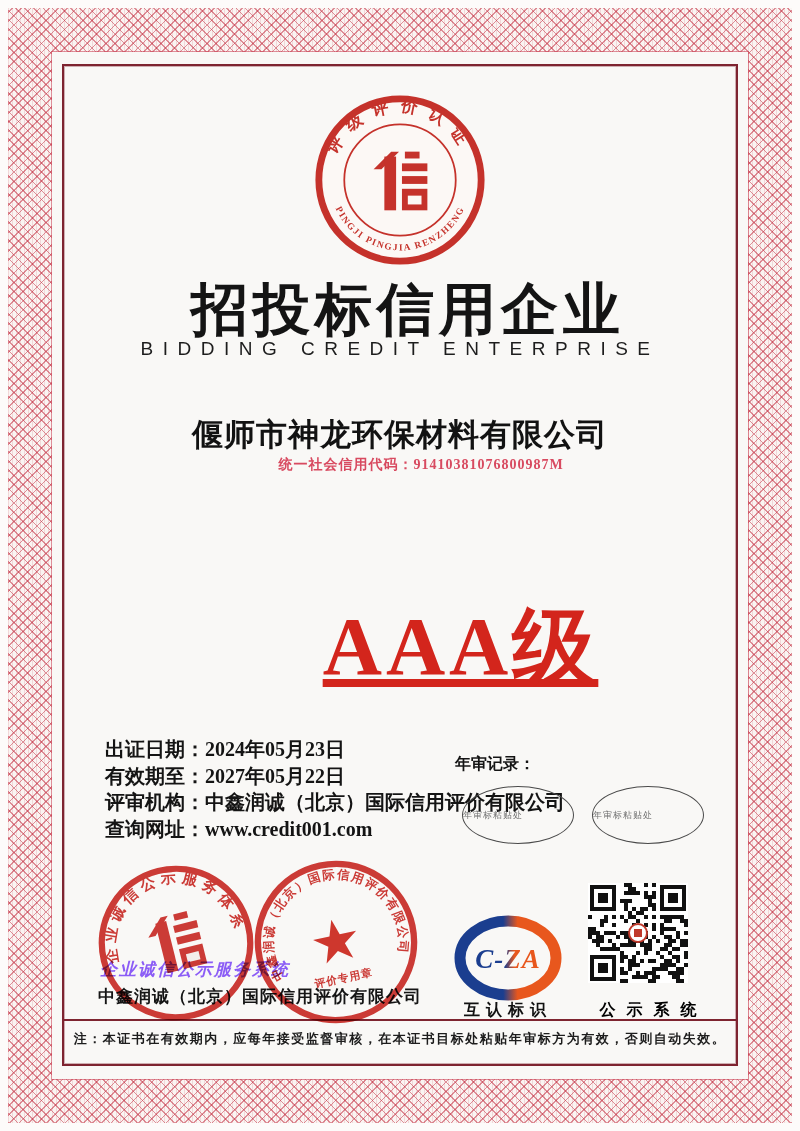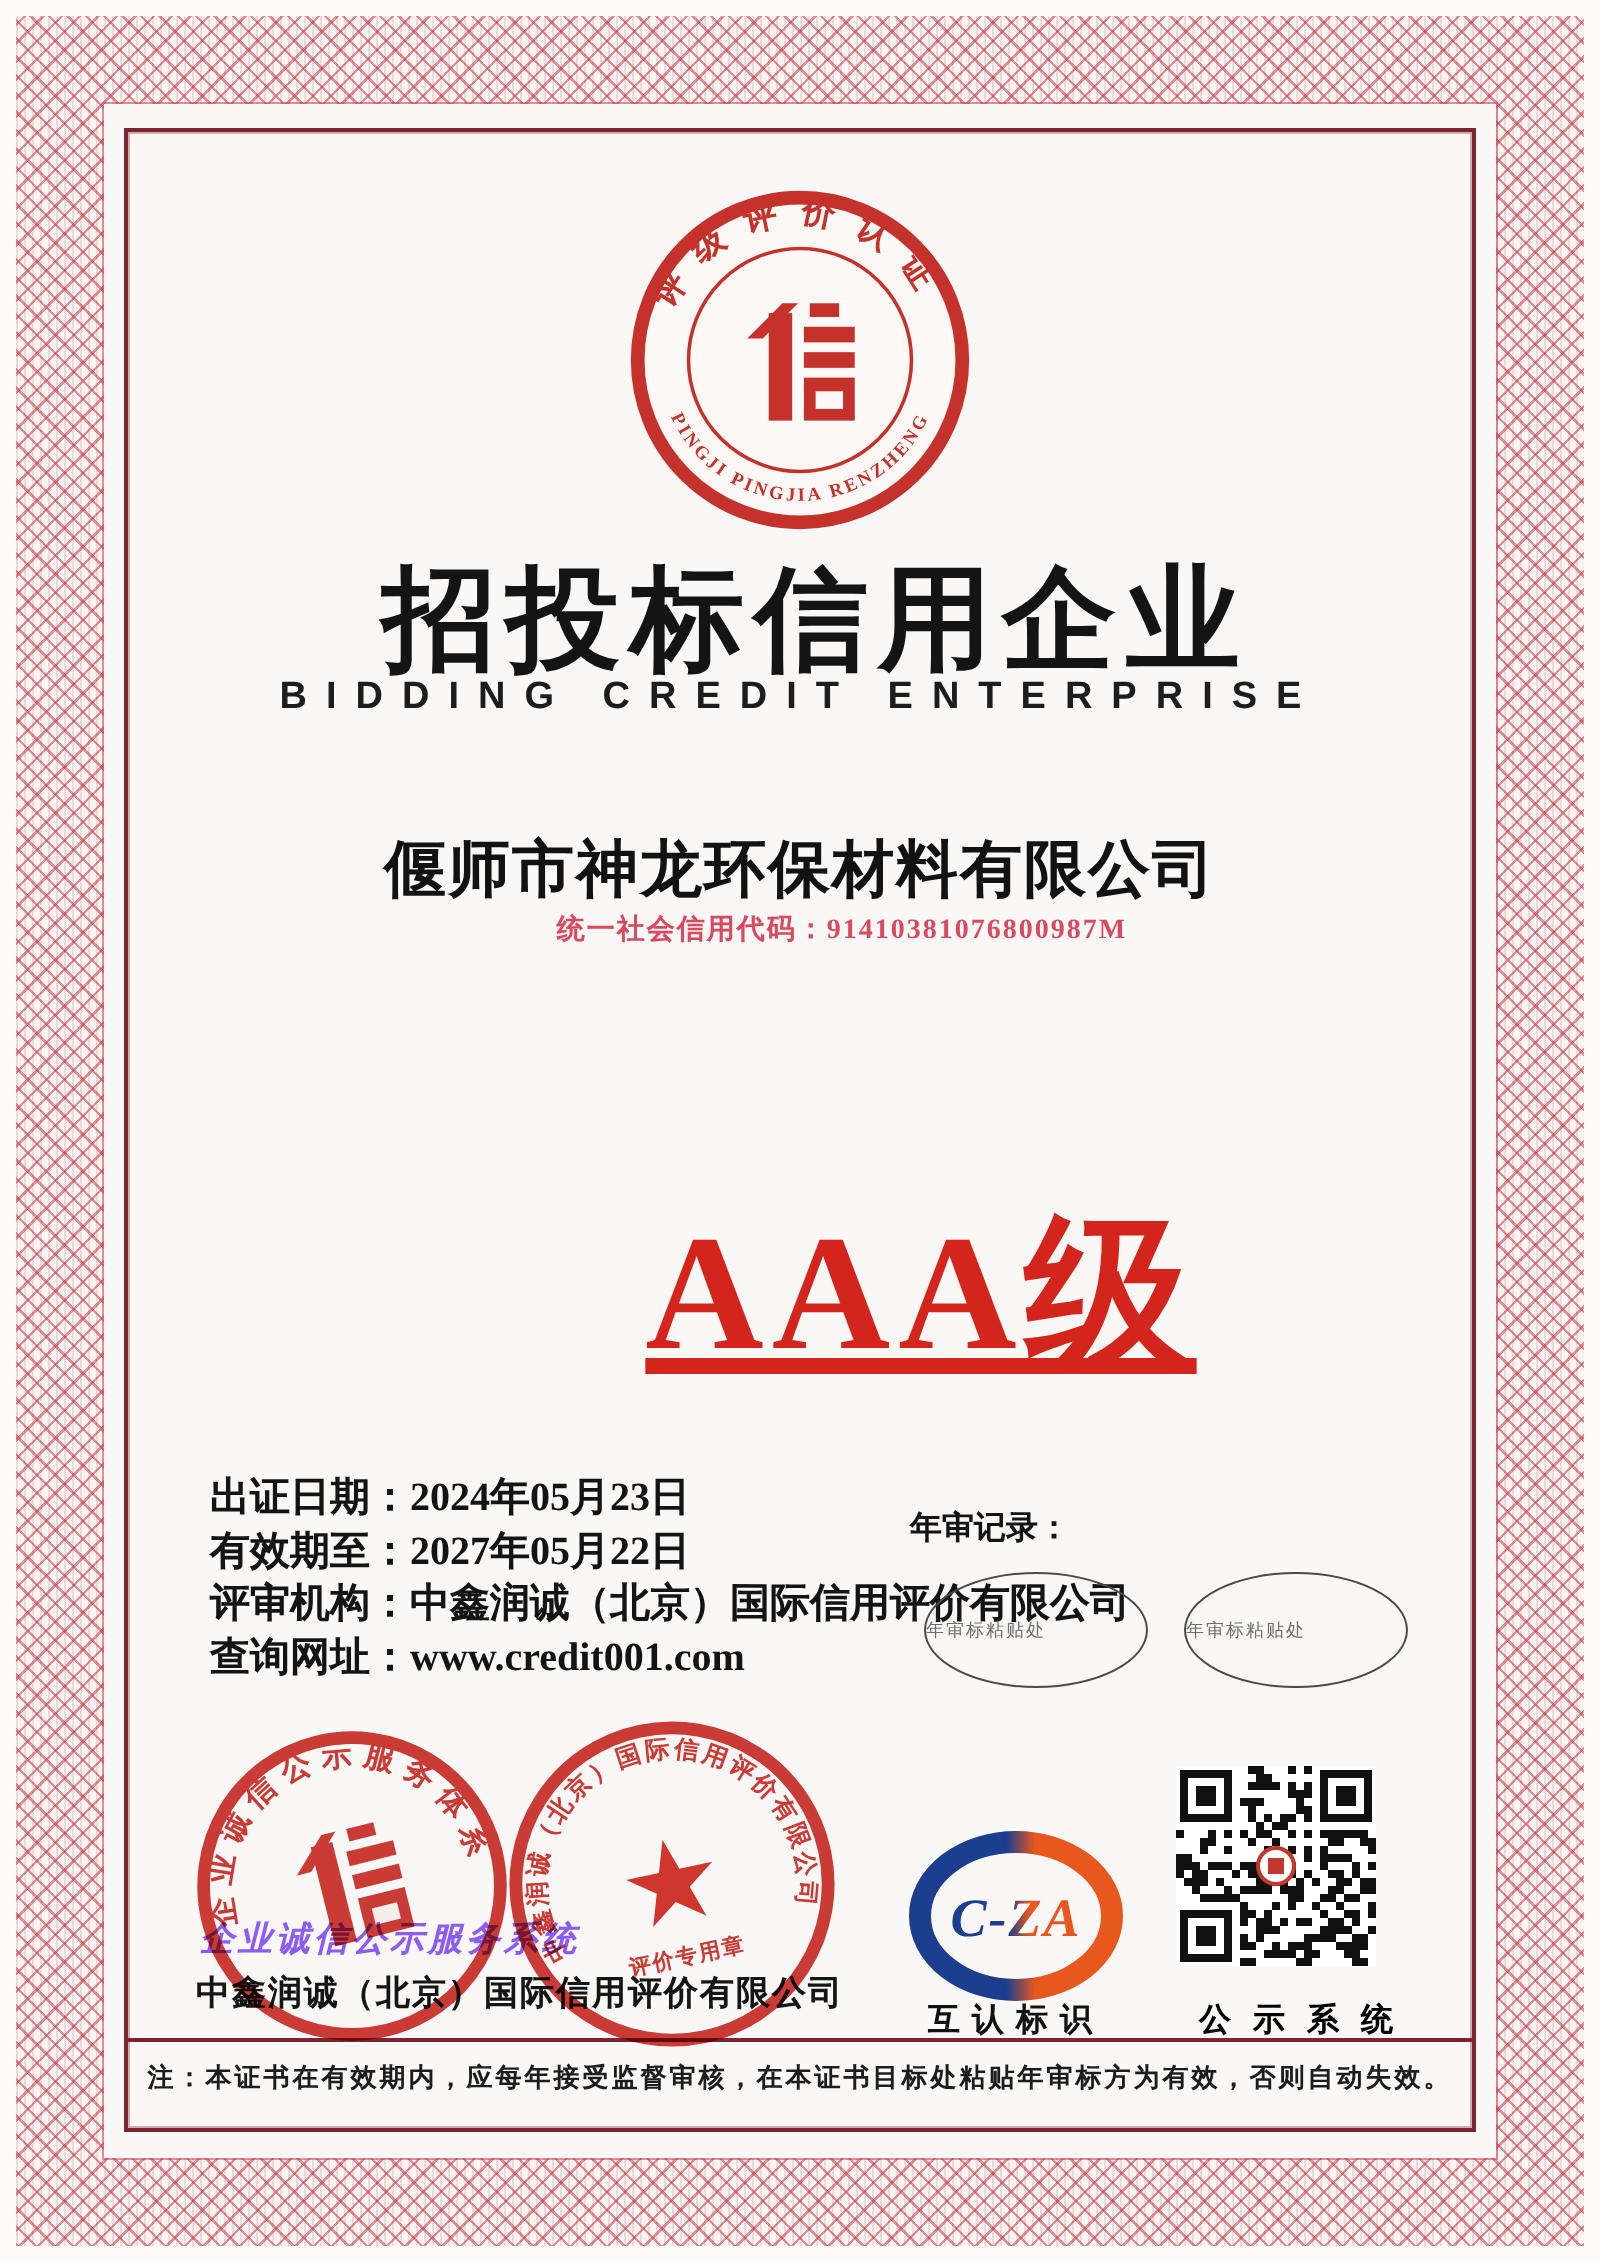--- a/index.html
+++ b/index.html
@@ -32,21 +32,21 @@
   .top-seal { left:312px; top:90px; width:176px; height:180px; }
 
   .title-cn {
     left:62px; top:272px; width:676px; text-align:center;
     font-size:57px; font-weight:bold; color:#141414; letter-spacing:5px;
     font-family:"Liberation Serif", serif;
     padding-left:16px;
   }
   .title-en {
     left:62px; top:338px; width:676px; text-align:center;
-    font-size:19px; font-weight:700; color:#1d1d1d; letter-spacing:9.5px;
+    font-size:19px; font-weight:400; color:#1d1d1d; letter-spacing:9.5px;
     font-family:"Liberation Sans", sans-serif;
   }
   .credit-code {
     left:62px; top:372px; width:656px; text-align:right;
     font-size:17px; font-weight:bold; color:#e0262c; letter-spacing:1px;
   }
   .company-name {
     left:62px; top:414px; width:676px; text-align:center;
     font-size:31px; font-weight:bold; color:#121212; letter-spacing:1px;
   }

